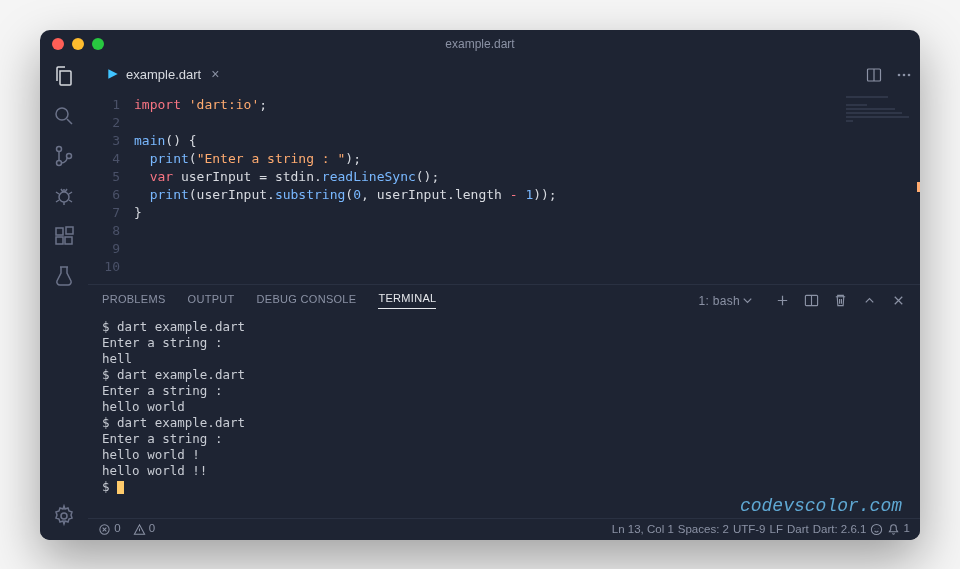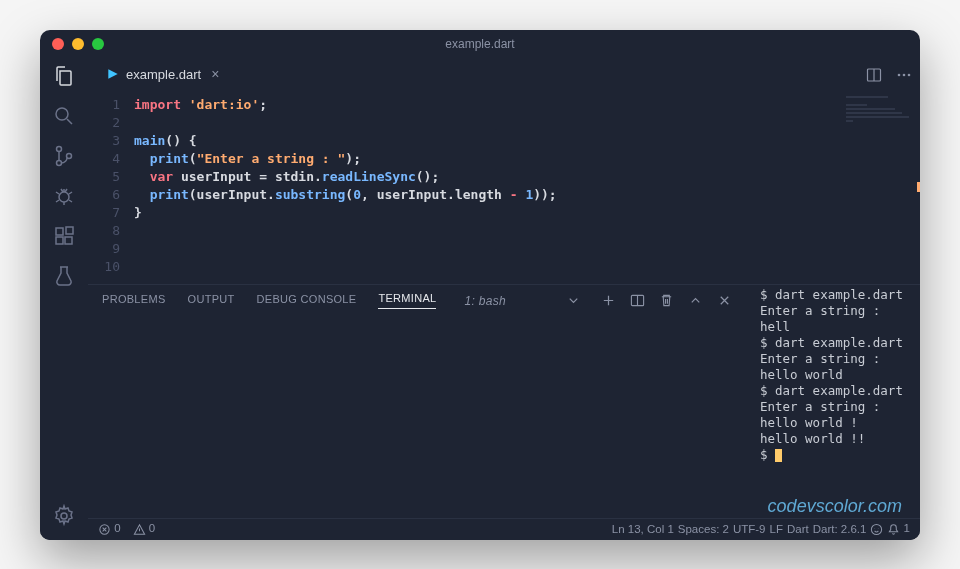--- a/index.html
+++ b/index.html
@@ -19,37 +19,37 @@
 .editor-area { flex:1; display:flex; flex-direction:column; min-width:0; }
 .tabs-row { height:34px; display:flex; align-items:center; padding:0 8px; }
 .tab { display:flex; align-items:center; gap:6px; padding:0 10px; height:34px; color:#d7dae0; font-size:13px; border-bottom:1px solid transparent; }
 .tab-icon { width:14px; height:14px; }
 .tab-close { color:#8b92a5; font-size:14px; margin-left:4px; }
 .tab-actions { margin-left:auto; display:flex; gap:14px; color:#8b92a5; }
 .tab-actions .ico { width:16px; height:16px; cursor:pointer; }
 .editor { flex:0 0 auto; display:flex; font-family:Menlo,Consolas,monospace; font-size:13px; line-height:18px; padding:4px 0 8px 0; position:relative; }
 .gutter { width:46px; text-align:right; color:#4a5168; padding-right:14px; }
 .gutter .ln { height:18px; }
-.code { flex:1; color:#d7dae0;font-weight:bold; }
+.code { flex:1; color:#d7dae0; }
 .code .cl { height:18px; white-space:pre; }
 .k-red{color:#f97583}.k-str{color:#ffab70}.k-fn{color:#79b8ff}.k-kw{color:#f97583}.k-num{color:#79b8ff}
 .minimap { position:absolute; right:4px; top:4px; width:70px; height:50px; opacity:0.4; }
 .minimap div { height:2px; background:#4a5168; margin-bottom:2px; }
 .orange-mark { position:absolute; right:0; top:90px; width:3px; height:10px; background:#ffab70; }
-.panel { flex:1; display:flex; border-top:1px solid #2a3142; min-height:0; }
+.panel { flex:1; display:flex; flex-direction:column; border-top:1px solid #2a3142; min-height:0; }
 .panel-tabs { height:32px; display:flex; align-items:center; padding:0 14px; gap:22px; font-size:11px; color:#8b92a5; letter-spacing:0.3px; }
 .ptab { cursor:pointer; padding-bottom:4px; }
 .ptab.active { color:#e6e8ec; border-bottom:1px solid #e6e8ec; }
 .panel-right { margin-left:auto; display:flex; align-items:center; gap:14px; color:#8b92a5; font-size:12px; }
-.select { display:flex; align-items:center; gap:60px; padding:2px 6px;font-style:italic; }
+.select { display:flex; align-items:center; padding:2px 6px; }
 .picon { width:15px; height:15px; cursor:pointer; }
 .terminal { flex:1; padding:2px 14px; font-family:Menlo,Consolas,monospace; font-size:12.5px; line-height:16px; color:#c8ccd4; overflow:hidden; position:relative; }
 .terminal .tl { height:16px; white-space:pre; }
 .cursor { display:inline-block; width:7px; height:13px; background:#ffcb6b; vertical-align:text-bottom; }
-.watermark { position:absolute; right:18px; bottom:4px; color:#5fa8d3; font-family:Liberation Sans, sans-serif; font-size:18px; font-style:italic; }
+.watermark { position:absolute; right:18px; bottom:4px; color:#5fa8d3; font-family:Liberation Mono, monospace; font-size:18px; font-style:italic; }
 .statusbar { height:22px; background:#1e2433; border-top:1px solid #2a3142; display:flex; align-items:center; padding:0 10px; font-size:11.5px; color:#8b92a5; gap:12px; }
 .statusbar .right { margin-left:auto; display:flex; gap:4px; align-items:center; }
 .sicon { width:13px; height:13px; display:inline-flex; vertical-align:middle; }
 </style>
 </head>
 <body>
 
 <div class="window">
   <div class="titlebar">
     <div class="traffic">

